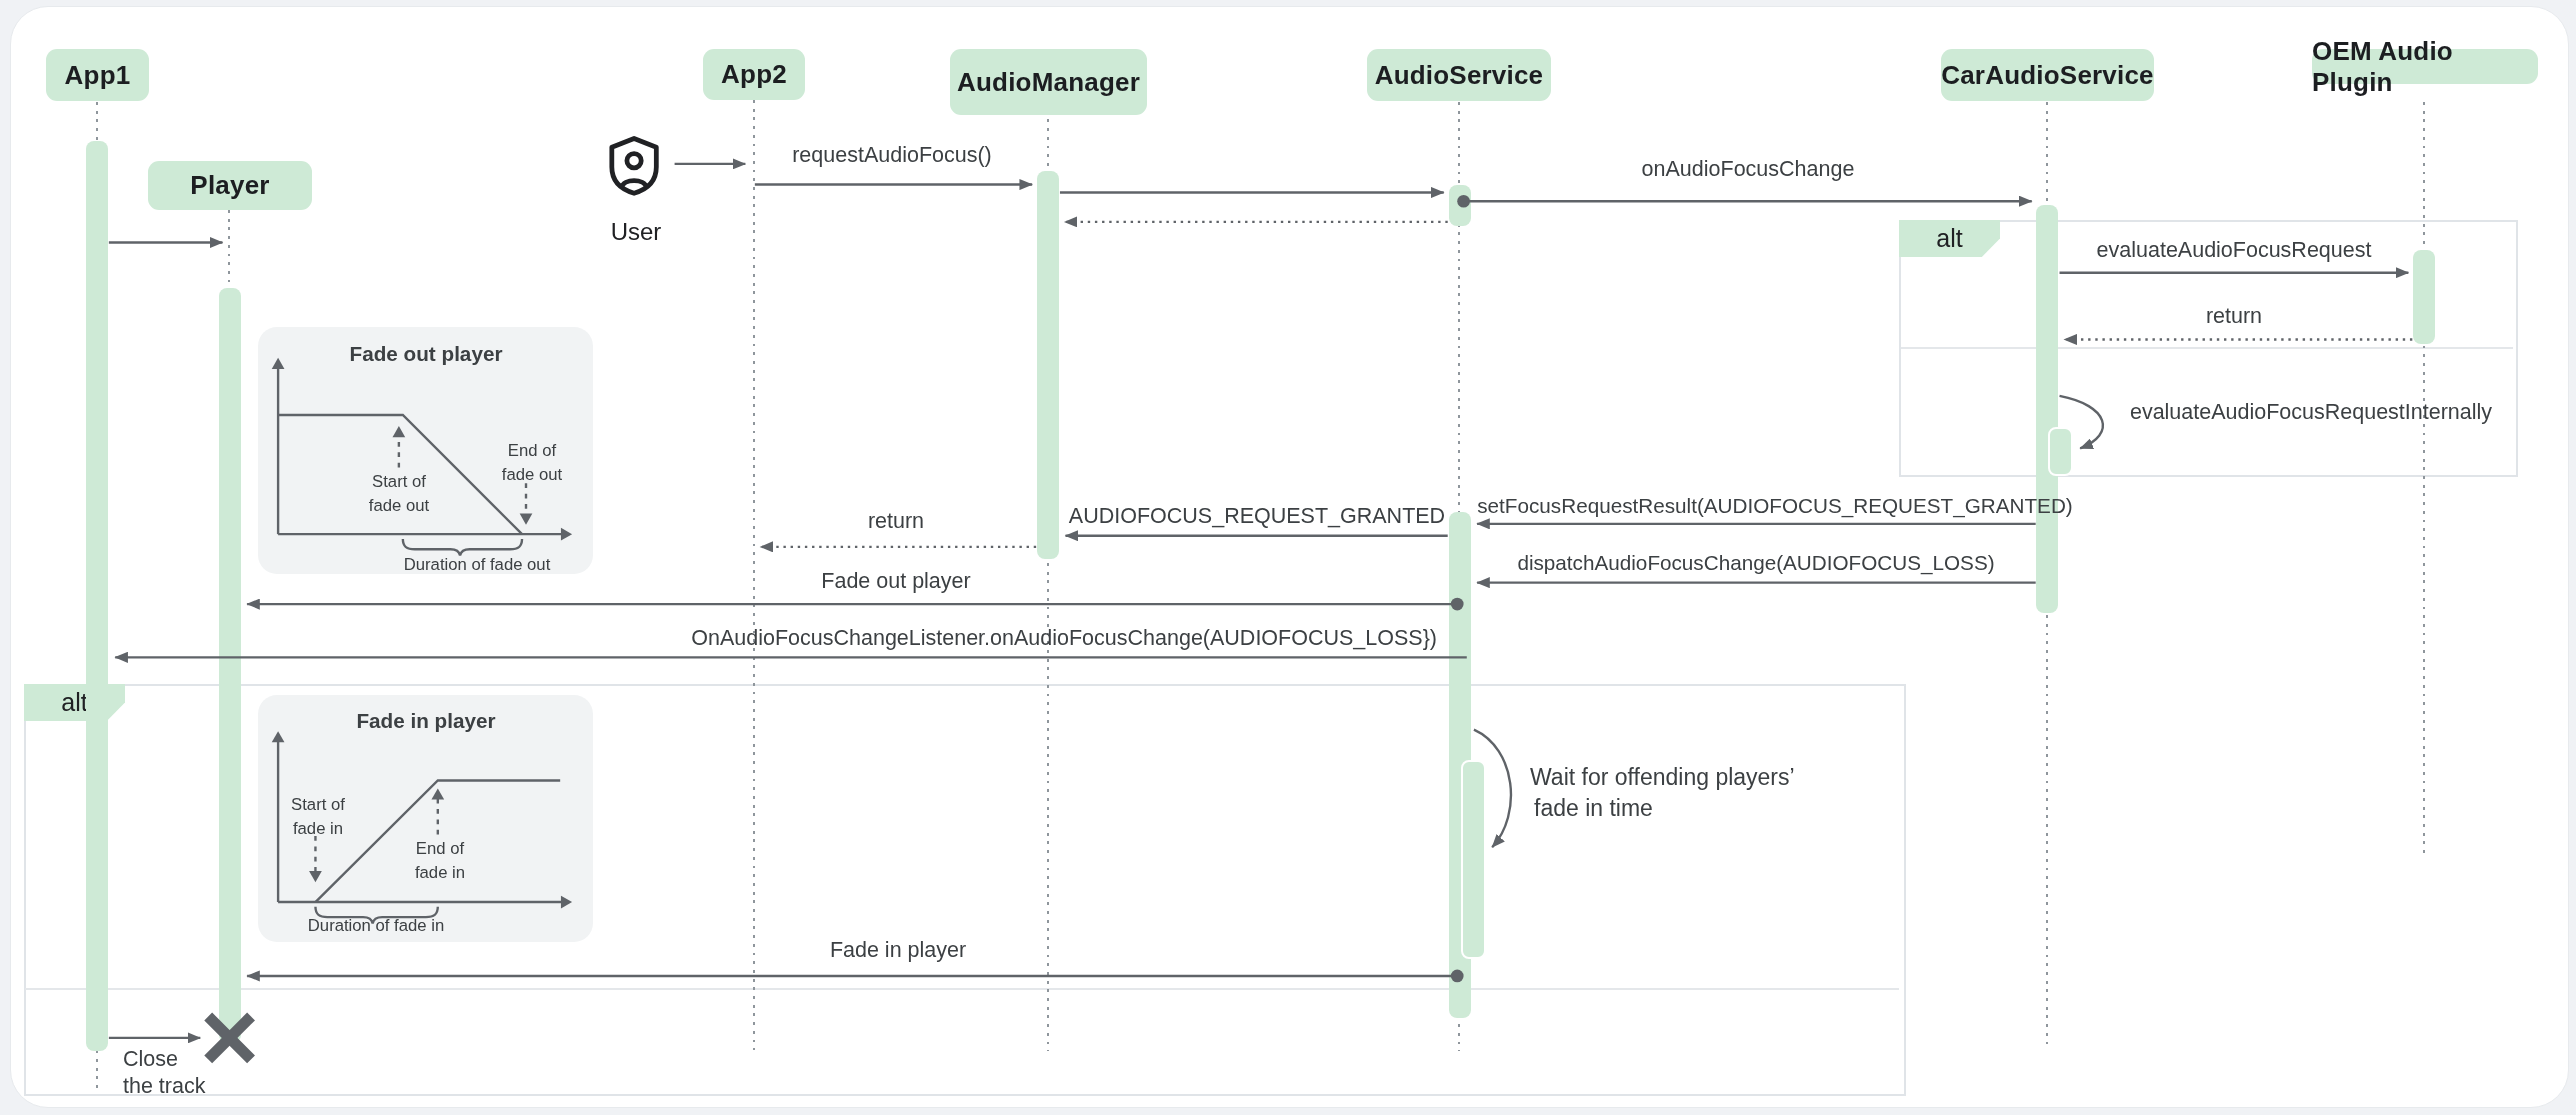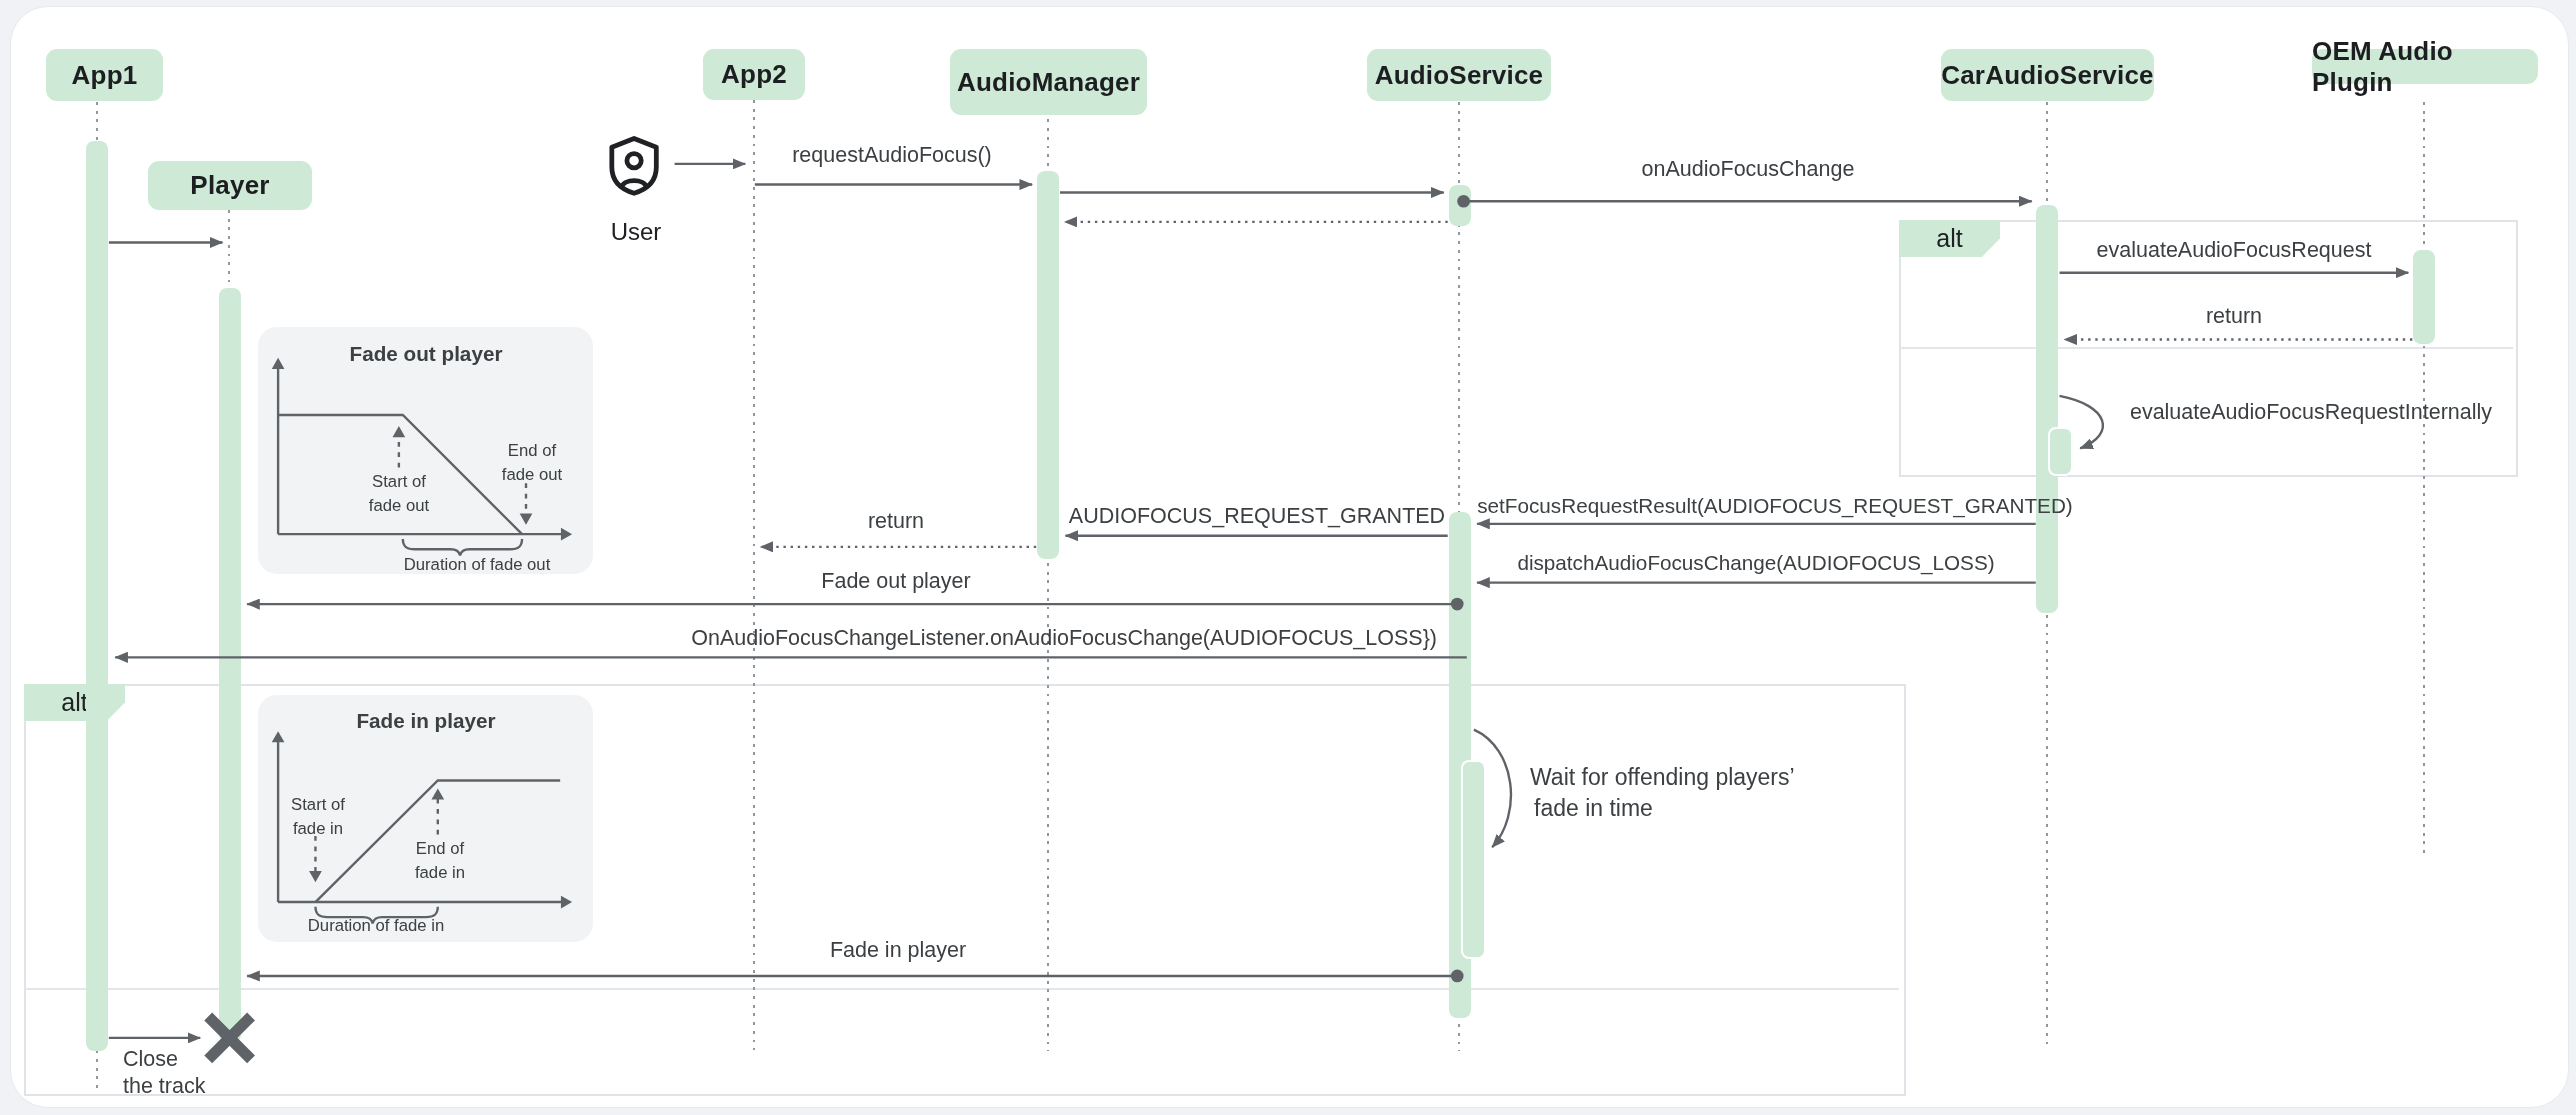--- a/index.html
+++ b/index.html
@@ -173,21 +173,21 @@
   <div class="inset-label" style="left:532px;top:439px;">End of
 fade out</div>
   <div class="inset-label" style="left:477px;top:553px;text-align:right;">Duration of fade out</div>
   <div class="inset-title" style="left:426px;top:709px;">Fade in player</div>
   <div class="inset-label" style="left:318px;top:793px;">Start of
 fade in</div>
   <div class="inset-label" style="left:440px;top:837px;">End of
 fade in</div>
   <div class="inset-label" style="left:376px;top:914px;">Duration of fade in</div>
 
-  <div class="pbox" style="left:46px;top:49px;width:117px;height:52px;">
+  <div class="pbox" style="left:46px;top:49px;width:103px;height:52px;">
       <span>App1</span>
     </div>
   <div class="pbox" style="left:148px;top:161px;width:164px;height:49px;">
       <span>Player</span>
     </div>
   <div class="pbox" style="left:703px;top:49px;width:102px;height:51px;align-items:center;">
       <span>App2</span>
     </div>
   <div class="pbox" style="left:950px;top:49px;width:197px;height:66px;">
       <span>AudioManager</span>

